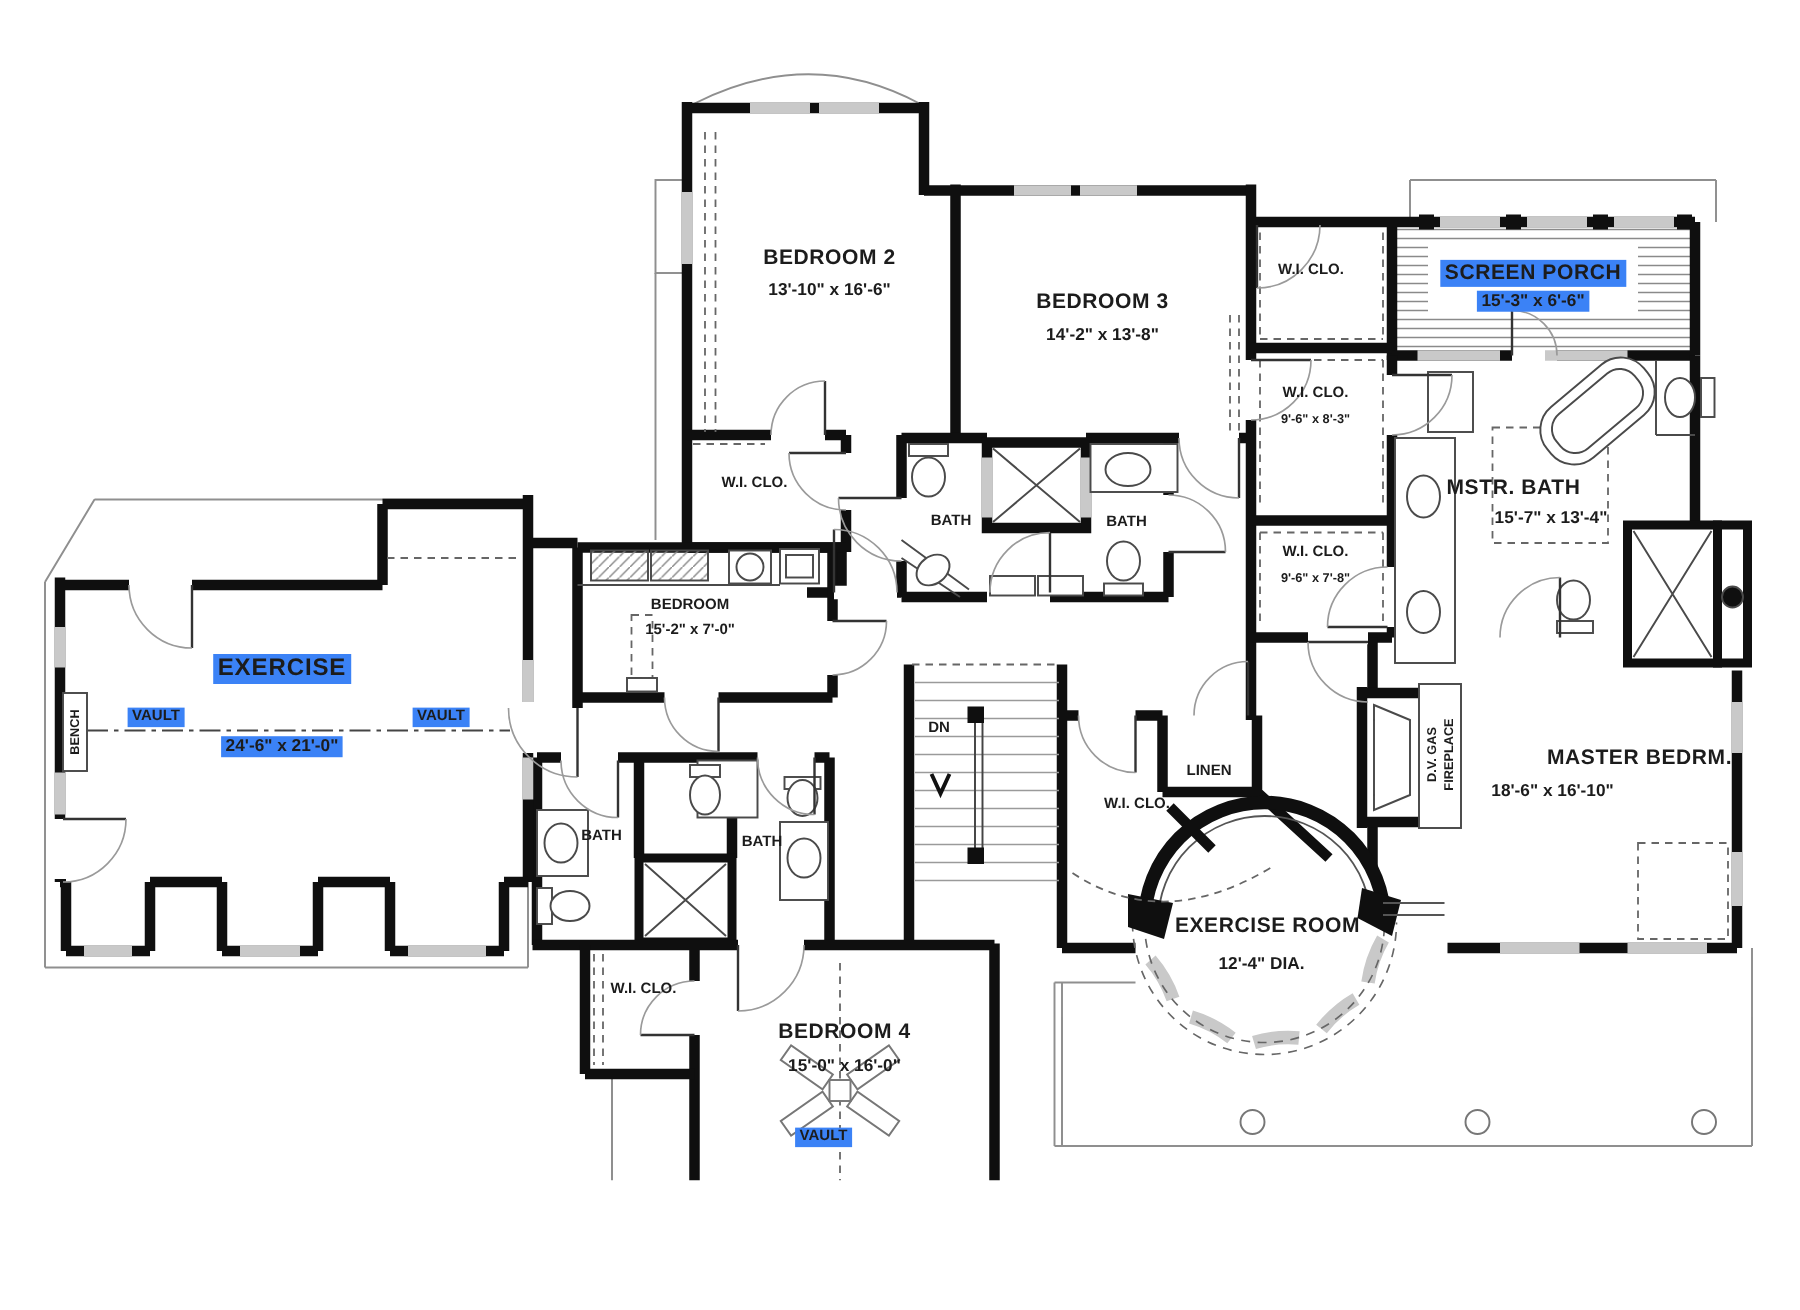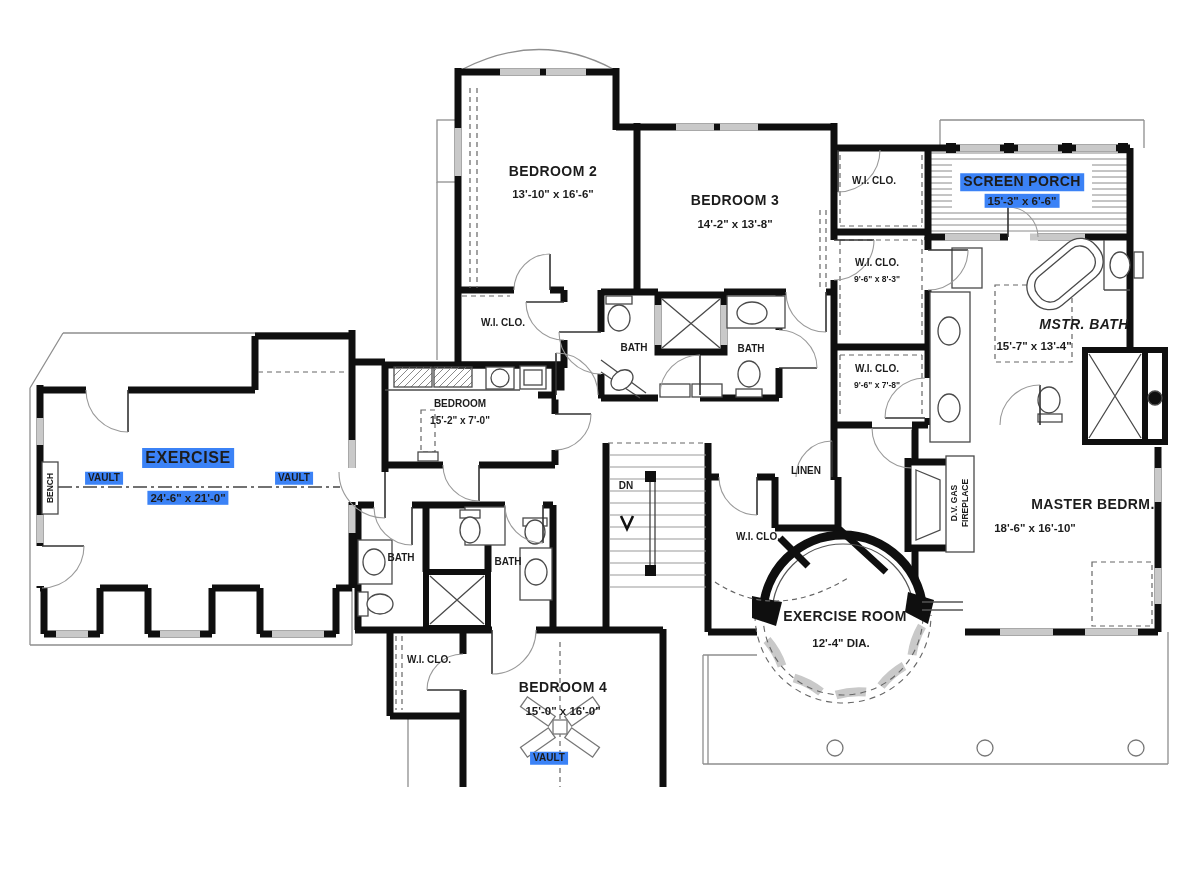--- a/index.html
+++ b/index.html
@@ -275,50 +275,50 @@
 <div class="lbl dims bg" style="left:1022px;top:201px;">15'-3" x 6'-6"</div>
 
 <div class="lbl small" style="left:874px;top:181px;">W.I. CLO.</div>
 
 <div class="lbl small" style="left:877px;top:263px;">W.I. CLO.</div>
 <div class="lbl tiny" style="left:877px;top:279px;">9'-6" x 8'-3"</div>
 
 <div class="lbl small" style="left:877px;top:369px;">W.I. CLO.</div>
 <div class="lbl tiny" style="left:877px;top:385px;">9'-6" x 7'-8"</div>
 
-<div class="lbl room" style="left:1084px;top:325px;font-style:italic;">MSTR. BATH</div>
+<div class="lbl room" style="left:1009px;top:325px;">MSTR. BATH</div>
 <div class="lbl dims" style="left:1034px;top:346px;">15'-7" x 13'-4"</div>
 
 <div class="lbl room" style="left:1093px;top:505px;">MASTER BEDRM.</div>
 <div class="lbl dims" style="left:1035px;top:528px;">18'-6" x 16'-10"</div>
 
 <div class="lbl tiny vert stack" style="left:960px;top:503px;">
   <span>D.V. GAS</span>
   <span>FIREPLACE</span>
 </div>
 
 <div class="lbl room" style="left:845px;top:617px;">EXERCISE ROOM</div>
 <div class="lbl dims" style="left:841px;top:643px;">12'-4" DIA.</div>
 
 <div class="lbl small" style="left:758px;top:537px;">W.I. CLO.</div>
-<div class="lbl small" style="left:806px;top:471px;text-align:right;">LINEN</div>
+<div class="lbl small" style="left:806px;top:515px;text-align:right;">LINEN</div>
 
 <div class="lbl small" style="left:626px;top:486px;">DN</div>
 
 <div class="lbl small" style="left:634px;top:348px;">BATH</div>
 <div class="lbl small" style="left:751px;top:349px;">BATH</div>
 <div class="lbl small" style="left:401px;top:558px;">BATH</div>
 <div class="lbl small" style="left:508px;top:562px;">BATH</div>
 
 <div class="lbl small" style="left:503px;top:323px;">W.I. CLO.</div>
 
 <div class="lbl small" style="left:460px;top:404px;">BEDROOM</div>
 <div class="lbl small" style="left:460px;top:421px;">15'-2" x 7'-0"</div>
 
-<div class="lbl big bg" style="left:188px;top:458px;">EXERCISE</div>
+<div class="lbl big bg" style="left:188px;top:446px;">EXERCISE</div>
 <div class="lbl dims bg" style="left:188px;top:498px;">24'-6" x 21'-0"</div>
 <div class="lbl small bg" style="left:104px;top:478px;">VAULT</div>
 <div class="lbl small bg" style="left:294px;top:478px;">VAULT</div>
 <div class="lbl tiny vert" style="left:50px;top:488px;">BENCH</div>
 
 <div class="lbl small" style="left:429px;top:660px;">W.I. CLO.</div>
 
 <div class="lbl room" style="left:563px;top:688px;">BEDROOM 4</div>
 <div class="lbl dims" style="left:563px;top:711px;">15'-0" x 16'-0"</div>
 <div class="lbl small bg" style="left:549px;top:758px;">VAULT</div>

